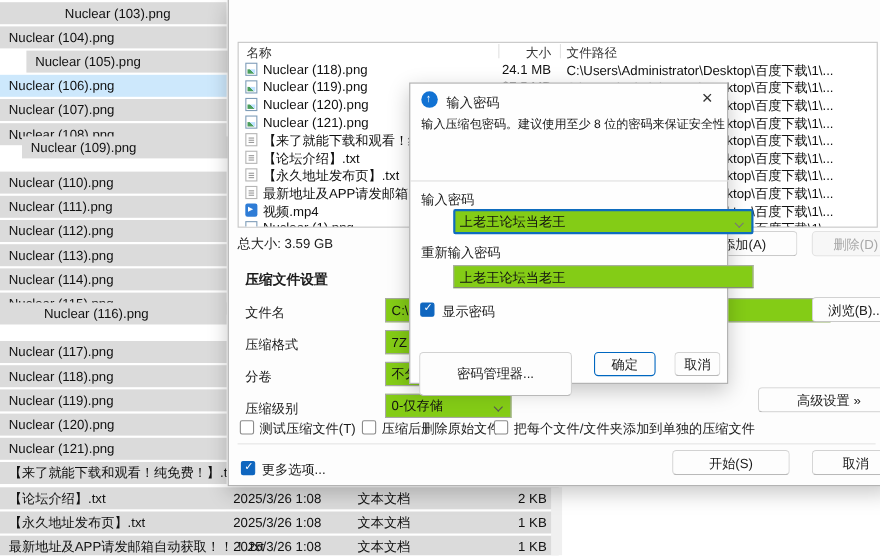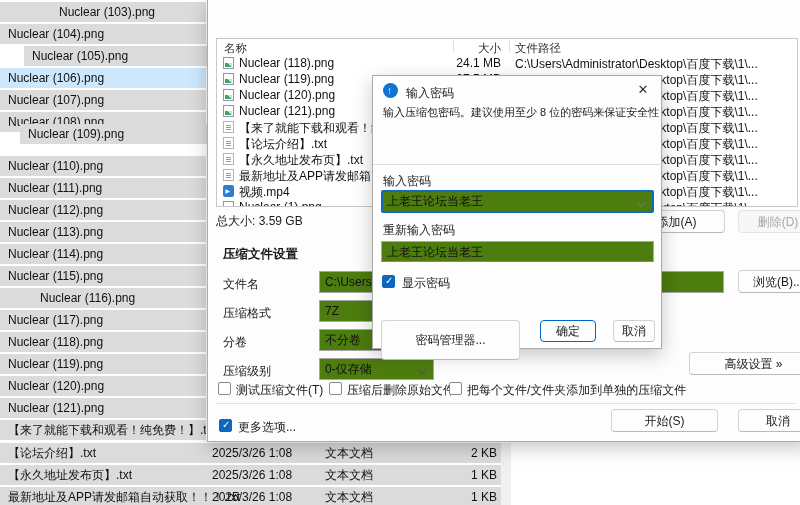--- a/index.html
+++ b/index.html
@@ -56,22 +56,22 @@
 
   .lbl { position:absolute; font-size:12px; color:#1a1a1a; white-space:nowrap; }
   .bold { font-weight:bold; font-size:12.5px; }
 
   .btn { position:absolute; height:23px; background:#fdfdfd; border:1px solid #d2d2d2;
          border-bottom-color:#b9b9b9; border-radius:4px; font-size:12px; line-height:20px;
          text-align:center; color:#1a1a1a; }
   .btn.primary { border:1px solid #0067c0; }
   .btn.disabled { color:#a8a8a8; background:#f7f7f7; border-color:#e3e3e3; }
 
-  .tbox { position:absolute; background:#4d7c0f; border:1px solid #a8a8a8; font-size:12px;
-          padding:2px 5px; line-height:16px; white-space:nowrap; overflow:hidden; color:#111; }
+  .tbox { position:absolute; background:#84cc16; border:1px solid #a8a8a8; font-size:12px;
+          padding:2px 5px; line-height:16px; white-space:nowrap; overflow:hidden; color:#111;margin-left:31px; }
   .combo-focus { border:2px solid #0f6cbd; border-radius:2px; padding:1px 4px; }
   .chev { position:absolute; right:8px; top:8px; width:6px; height:6px;
           border-right:1.4px solid #555; border-bottom:1.4px solid #555;
           transform:rotate(45deg); }
   .cb { position:absolute; width:13px; height:13px; border:1px solid #8a8a8a;
         border-radius:2px; background:#fff; }
   .cb.checked { background:#0f66bf; border-color:#0f66bf; }
   .cb.checked::after { content:"\2713"; position:absolute; left:2px; top:-1px;
                        color:#fff; font-size:10px; }
   .hsep { position:absolute; height:1px; background:#e4e4e4; }
@@ -97,21 +97,21 @@
         <div class="lrow sel" style="top: 68px;">Nuclear (106).png</div>
         <div class="lrow" style="top: 90px;">Nuclear (107).png</div>
         <div class="lrow" style="top: 112px;">Nuclear (108).png</div>
         <div class="lrow" style="top: 124px; margin-left: 20px;">Nuclear (109).png</div>
         <div class="lrow" style="top: 156px;">Nuclear (110).png</div>
         <div class="lrow" style="top: 178px;">Nuclear (111).png</div>
         <div class="lrow" style="top: 200px;">Nuclear (112).png</div>
         <div class="lrow" style="top: 222px;">Nuclear (113).png</div>
         <div class="lrow" style="top: 244px;">Nuclear (114).png</div>
         <div class="lrow" style="top: 266px;">Nuclear (115).png</div>
-        <div class="lrow" style="top: 288px; padding-left: 40px;">Nuclear (116).png</div>
+        <div class="lrow" style="top: 275px; padding-left: 40px;">Nuclear (116).png</div>
         <div class="lrow" style="top: 310px;">Nuclear (117).png</div>
         <div class="lrow" style="top: 332px;">Nuclear (118).png</div>
         <div class="lrow" style="top: 354px;">Nuclear (119).png</div>
         <div class="lrow" style="top: 376px;">Nuclear (120).png</div>
         <div class="lrow" style="top: 398px;">Nuclear (121).png</div>
         <div class="lrow" style="top: 420px;">【来了就能下载和观看！纯免费！】.txt</div>
       </div>
     <div id="bottom-rows">
         <div class="brow" style="top: 443px;">
           <span class="c-name">【论坛介绍】.txt</span>

